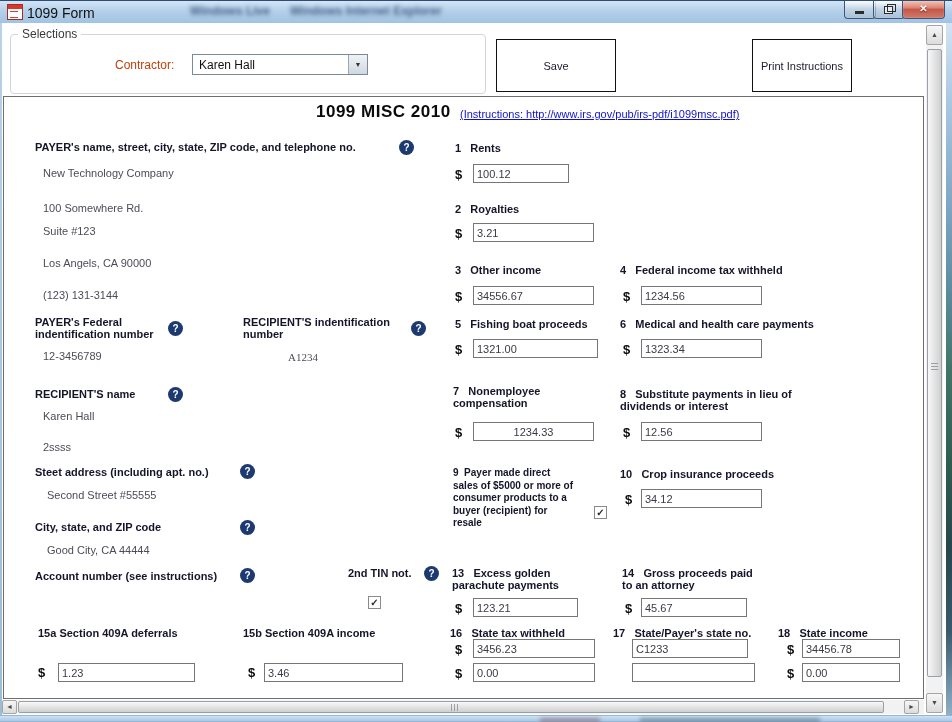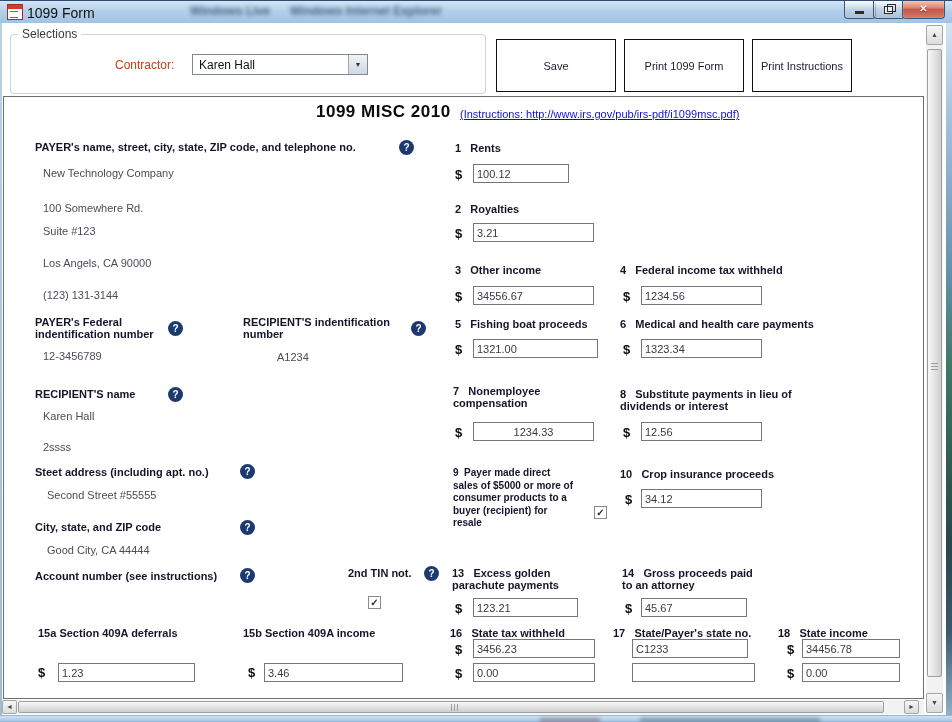--- a/index.html
+++ b/index.html
@@ -74,21 +74,20 @@
 
   <div class="abs groupbox"></div>
   <span class="abs grouplabel">Selections</span>
   <span class="abs ctrlabel">Contractor:</span>
   <div class="abs combo">
     <span class="abs combotext">Karen Hall</span>
     <div class="abs comboarrow">▼</div>
   </div>
 
   <button class="abs pushbtn" style="left:496px;width:120px;">Save</button>
-  <button class="abs pushbtn" style="left:624px;width:120px;">Print 1099 Form</button>
   <button class="abs pushbtn" style="left:752px;width:100px;">Print Instructions</button>
 
   <div class="abs mainpanel"></div>
   <span class="abs formtitle">1099 MISC 2010</span>
   <a class="abs irslink">(Instructions: http://www.irs.gov/pub/irs-pdf/i1099msc.pdf)</a>
 
   <span class="abs lbl" style="left:35px;top:140px;">PAYER's name, street, city, state, ZIP code, and telephone no.</span>
   <div class="abs help" style="left:399px;top:139px;">?</div>
   <span class="abs val" style="left:43px;top:166px;">New Technology Company</span>
   <span class="abs val" style="left:43px;top:201px;">100 Somewhere Rd.</span>
@@ -97,21 +96,21 @@
   <span class="abs val" style="left:43px;top:288px;">(123) 131-3144</span>
 
   <span class="abs lbl" style="left:35px;top:315px;">PAYER's Federal
 indentification number</span>
   <div class="abs help" style="left:168px;top:320px;">?</div>
   <span class="abs val" style="left:43px;top:349px;">12-3456789</span>
 
   <span class="abs lbl" style="left:243px;top:315px;">RECIPIENT'S indentification
 number</span>
   <div class="abs help" style="left:411px;top:320px;">?</div>
-  <span class="abs val" style="left:277px;top:350px;">A1234</span>
+  <span class="abs val" style="left:288px;top:350px;font-family:Liberation Serif, serif;">A1234</span>
 
   <span class="abs lbl" style="left:35px;top:387px;">RECIPIENT'S name</span>
   <div class="abs help" style="left:168px;top:386px;">?</div>
   <span class="abs val" style="left:43px;top:409px;">Karen Hall</span>
   <span class="abs val" style="left:43px;top:440px;">2ssss</span>
 
   <span class="abs lbl" style="left:35px;top:465px;">Steet address (including apt. no.)</span>
   <div class="abs help" style="left:240px;top:463px;">?</div>
   <span class="abs val" style="left:47px;top:488px;">Second Street #55555</span>
 

